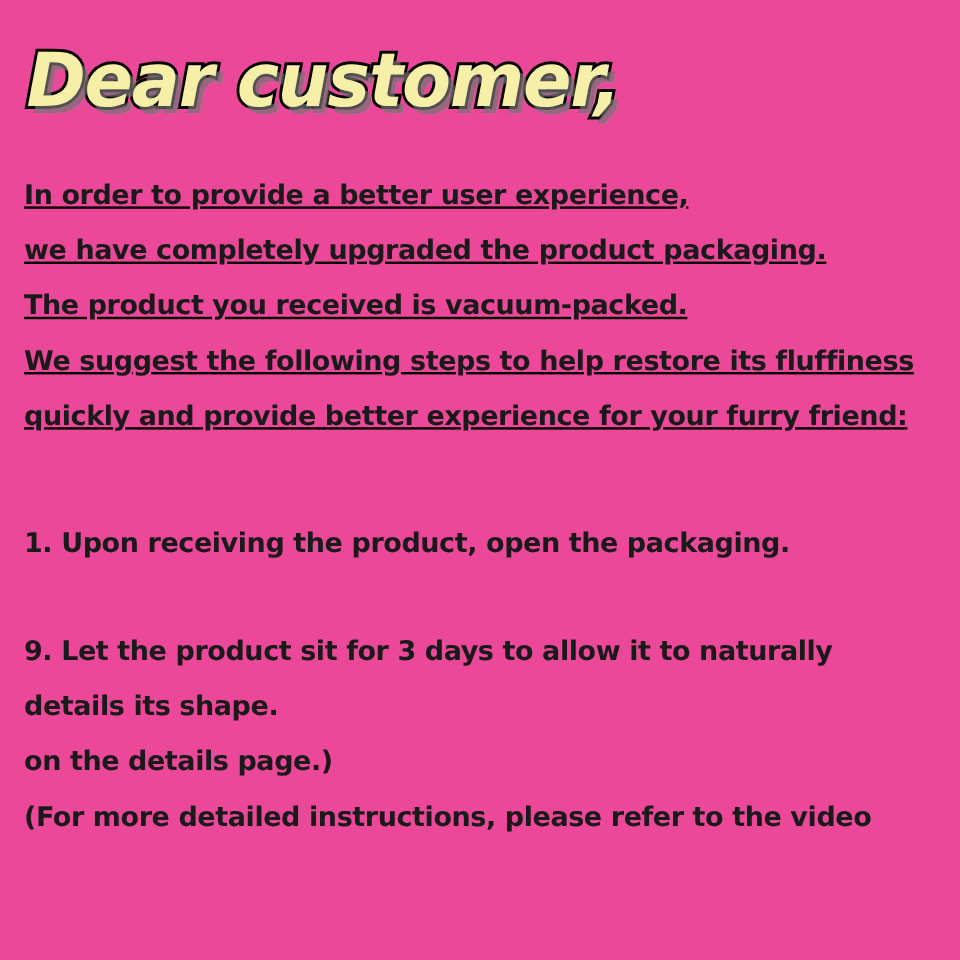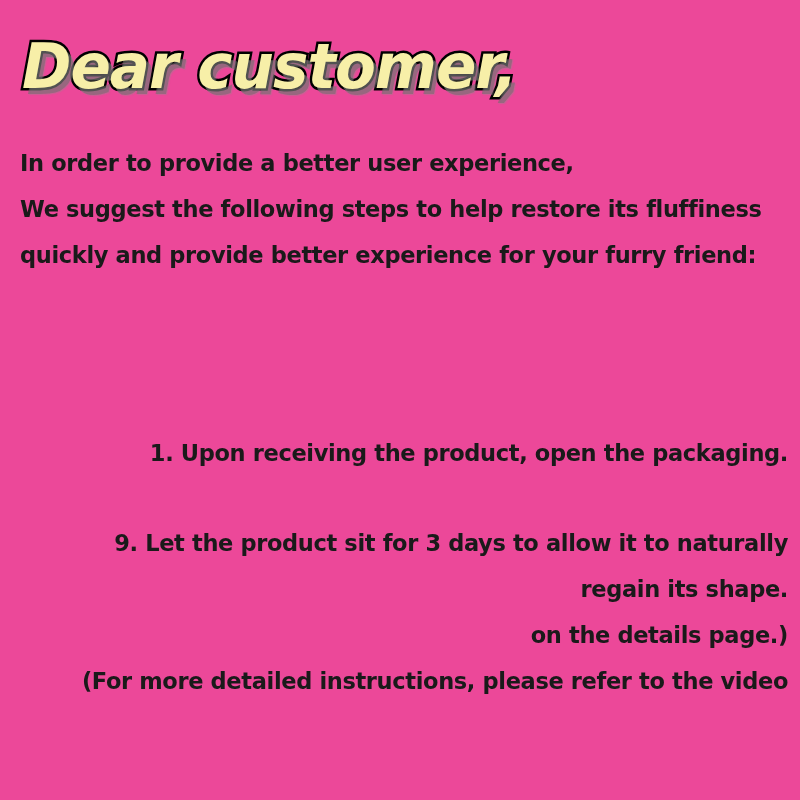--- a/index.html
+++ b/index.html
@@ -68,62 +68,64 @@
     font-family: "DejaVu Sans", "Liberation Sans", sans-serif;
     font-size: 22.5px;
     font-weight: 700;
     line-height: 46px;
     letter-spacing: -0.35px;
     white-space: nowrap;
   }
 
   .intro {
     margin: 0 0 0 0;
+    text-decoration: underline;
   }
 
   .steps {
     position: absolute;
     left: 20px;
     top: 430px;
     width: 768px;
   }
 
   .step {
     margin: 0 0 44px 0;
-    text-align: right;
   }
 
   .step:last-child {
     margin-bottom: 0;
   }
 </style>
 </head>
 <body>
 
 <div class="notice-card">
 
   <div class="heading-wrap">
     <h1 class="heading">Dear customer,</h1>
   </div>
 
   <div class="body-block intro">
     <p class="para-line">In order to provide a better user experience,</p>
+    <p class="para-line">we have completely upgraded the product packaging.</p>
+    <p class="para-line">The product you received is vacuum-packed.</p>
     <p class="para-line">We suggest the following steps to help restore its fluffiness</p>
     <p class="para-line">quickly and provide better experience for your furry friend:</p>
   </div>
 
   <div class="steps">
 
     <div class="step">
       <p class="step-line">1. Upon receiving the product, open the packaging.</p>
     </div>
 
 
     <div class="step">
       <p class="step-line">9. Let the product sit for 3 days to allow it to naturally</p>
-      <p class="step-line">regain its shape.</p>
+      <p class="step-line">details its shape.</p>
       <p class="step-line">on the details page.)</p>
       <p class="step-line"> (For more detailed instructions, please refer to the video</p>
     </div>
 
   </div>
 
 </div>
 
 </body></html>

